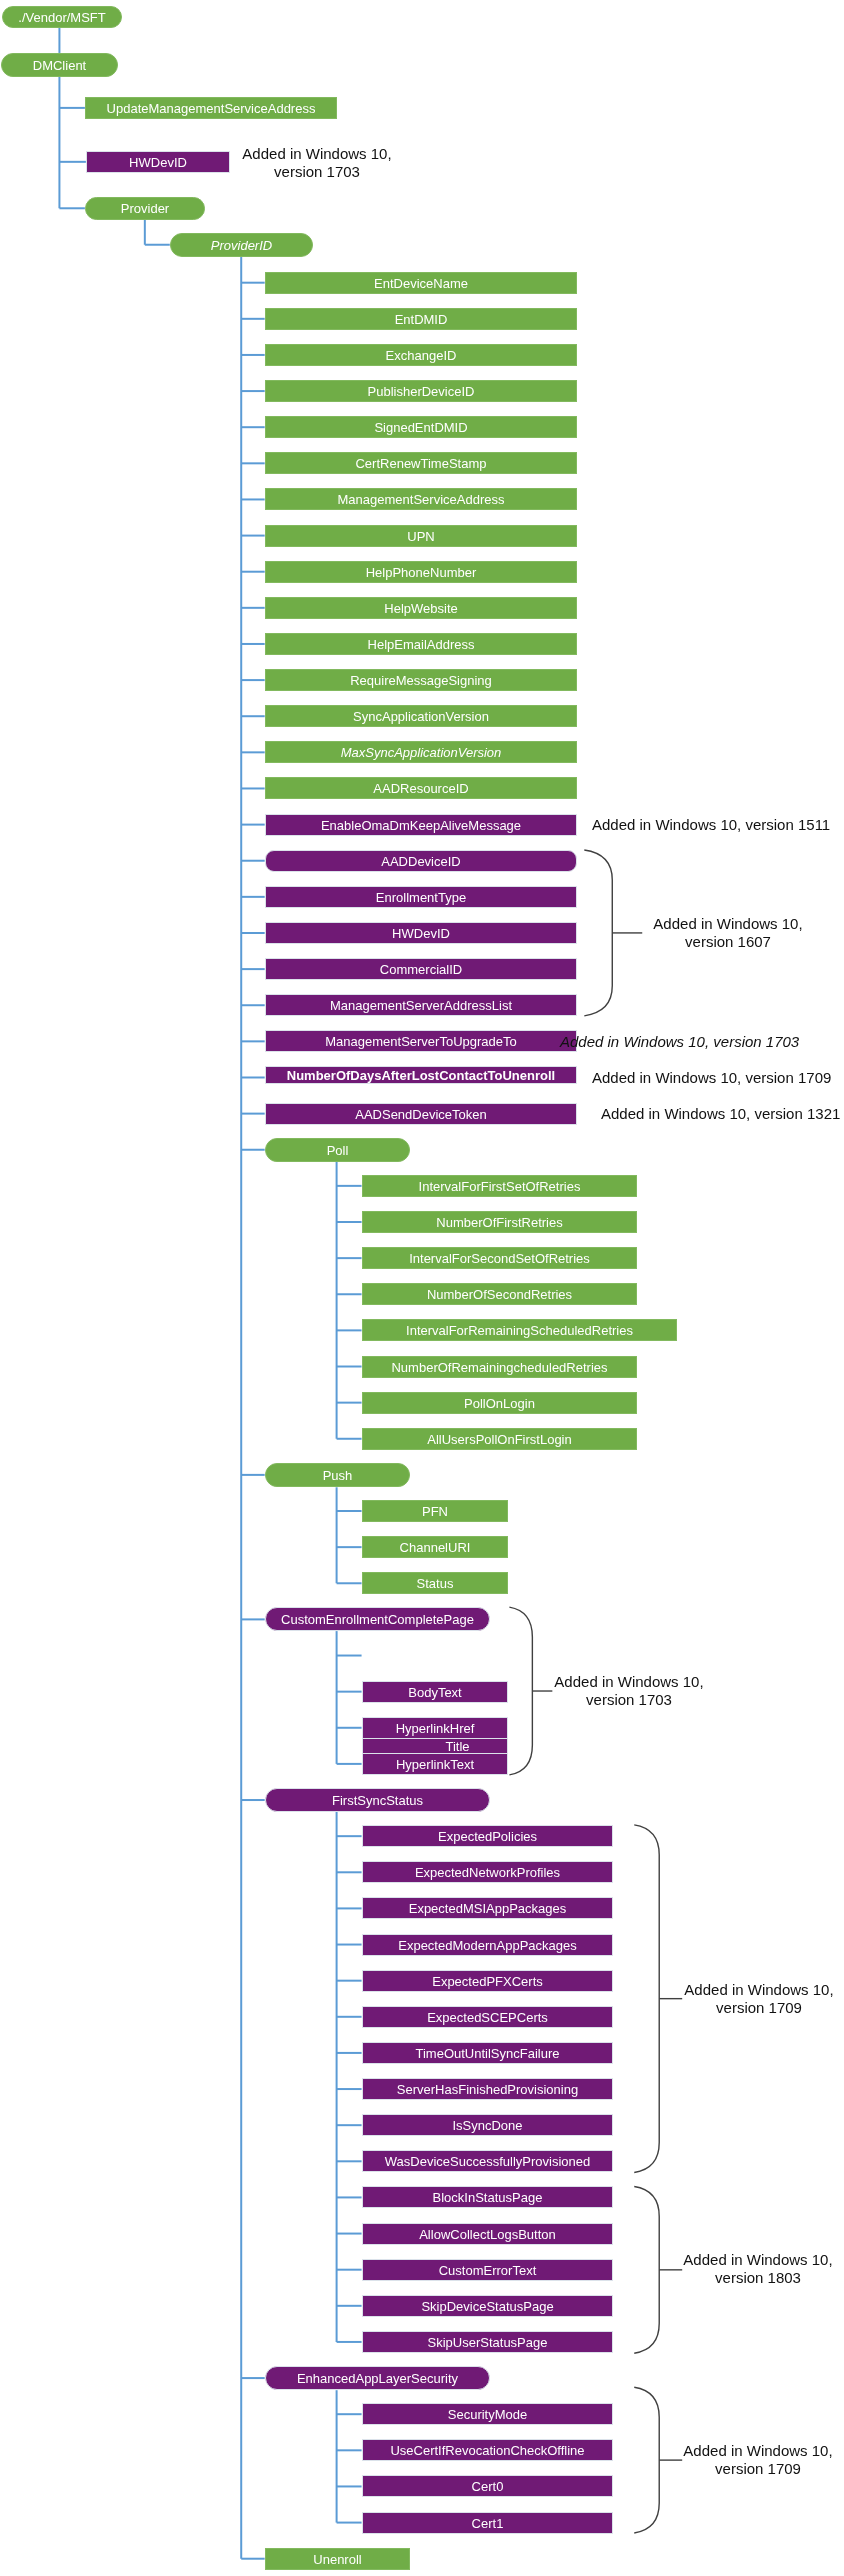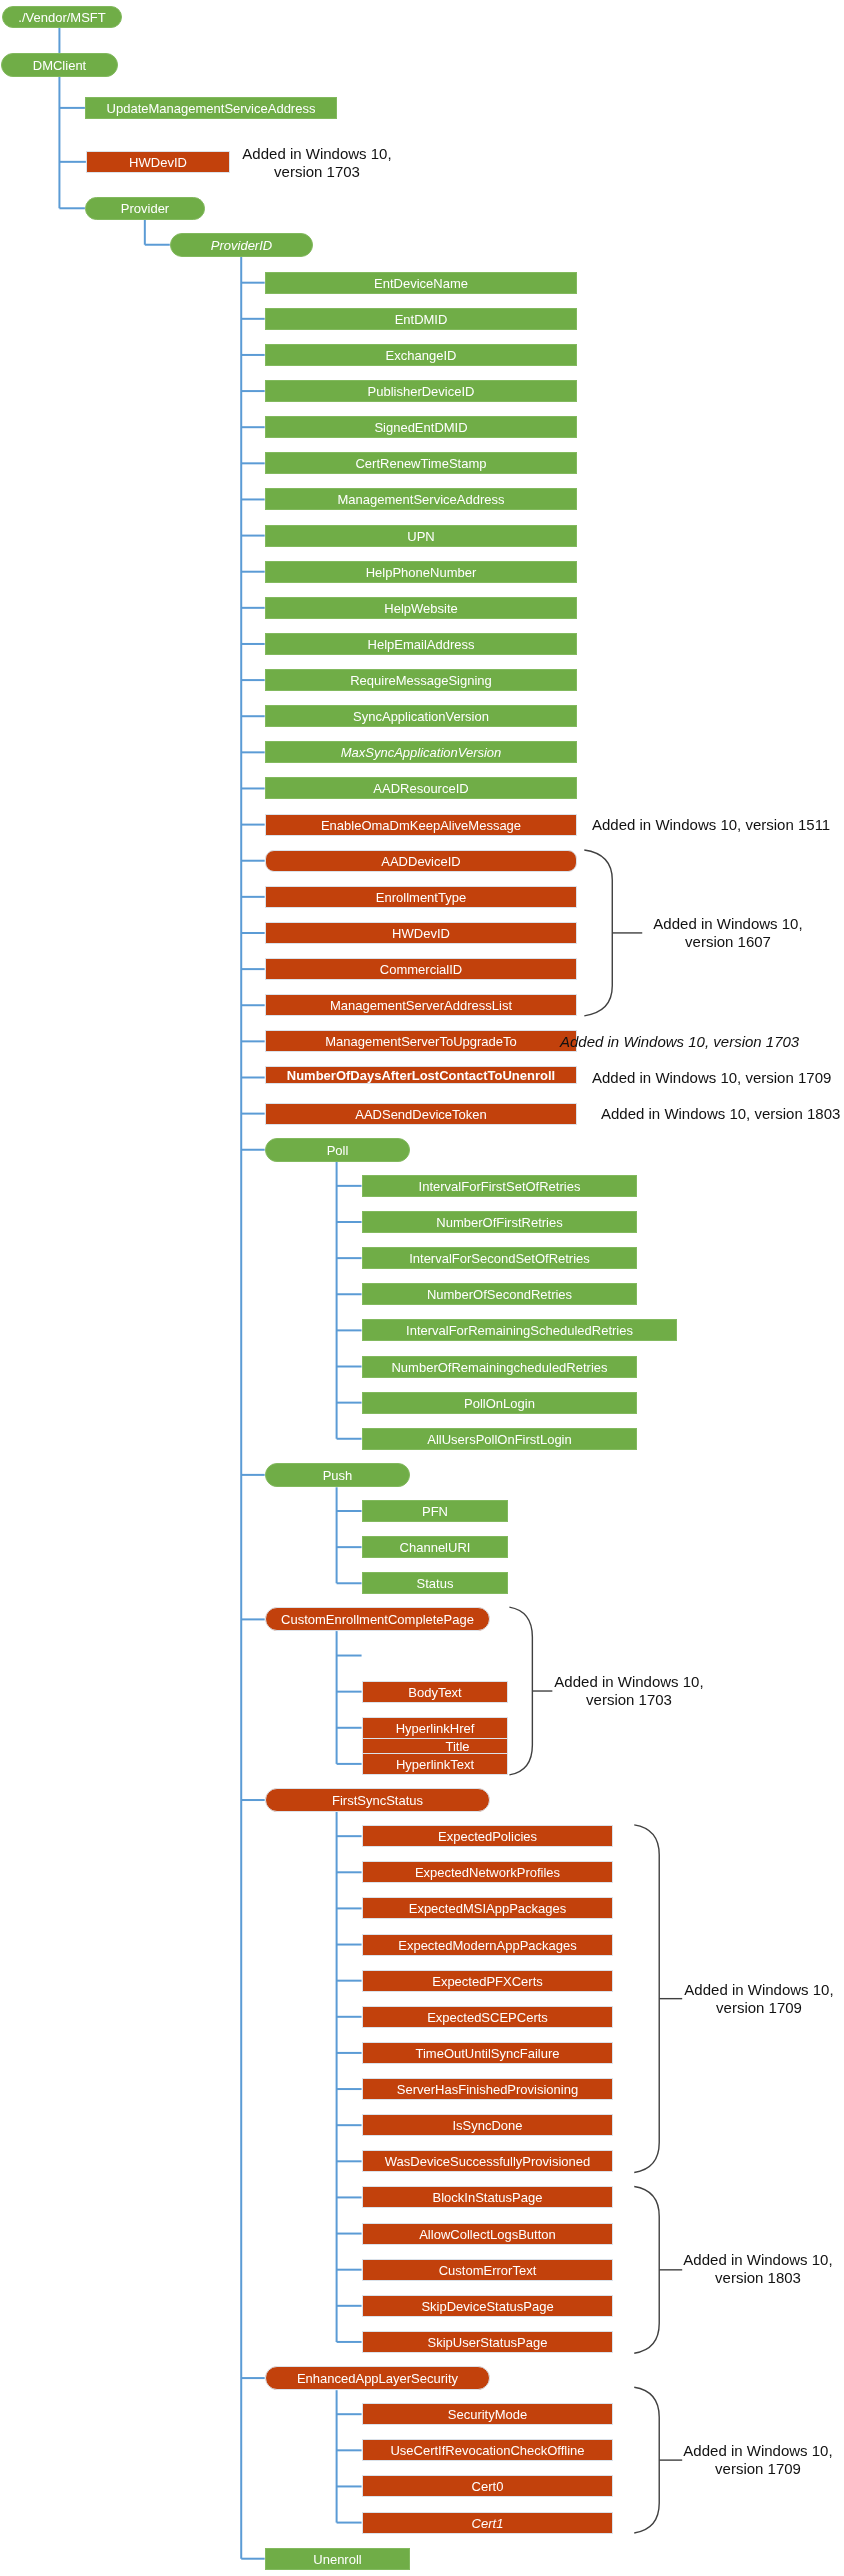--- a/index.html
+++ b/index.html
@@ -2,21 +2,21 @@
 <html><head>
 <meta charset="utf-8">
 <style>
   html,body{margin:0;padding:0;background:#fff;}
   #stage{position:relative;width:844px;height:2576px;background:#fff;overflow:hidden;
          font-family:"Liberation Sans",sans-serif;}
   #connectors{position:absolute;left:0;top:0;z-index:0;}
   .node{position:absolute;z-index:1;display:flex;align-items:center;justify-content:center;
         font-size:13px;color:#ffffff;box-sizing:border-box;white-space:nowrap;overflow:hidden;}
   .node.green{background:#70AD47;border:1px solid #82b95e;}
-  .node.blue{background:#c2410c;border:1.5px solid #dbe2ea;}
+  .node.blue{background:#701a75;border:1.5px solid #dbe2ea;}
   .node.pill{border-radius:13px;}
   .node.italic{font-style:italic;}
   .ann{position:absolute;z-index:1;font-size:15px;line-height:18px;color:#111;
        white-space:nowrap;text-align:left;}
   .ann.ctr{transform:translateX(-50%);text-align:center;}
 </style>
 </head>
 <body>
 
 <div id="stage">
@@ -170,41 +170,41 @@
     <div class="node blue" style="left: 362px; top: 2150px; width: 251px; height: 22px;">WasDeviceSuccessfullyProvisioned</div>
     <div class="node blue" style="left: 362px; top: 2186px; width: 251px; height: 22px;">BlockInStatusPage</div>
     <div class="node blue" style="left: 362px; top: 2223px; width: 251px; height: 22px;">AllowCollectLogsButton</div>
     <div class="node blue" style="left: 362px; top: 2259px; width: 251px; height: 22px;">CustomErrorText</div>
     <div class="node blue" style="left: 362px; top: 2295px; width: 251px; height: 22px;">SkipDeviceStatusPage</div>
     <div class="node blue" style="left: 362px; top: 2331px; width: 251px; height: 22px;">SkipUserStatusPage</div>
     <div class="node blue pill" style="left: 265px; top: 2366px; width: 225px; height: 24px;">EnhancedAppLayerSecurity</div>
     <div class="node blue" style="left: 362px; top: 2403px; width: 251px; height: 22px;">SecurityMode</div>
     <div class="node blue" style="left: 362px; top: 2439px; width: 251px; height: 22px;">UseCertIfRevocationCheckOffline</div>
     <div class="node blue" style="left: 362px; top: 2475px; width: 251px; height: 22px;">Cert0</div>
-    <div class="node blue" style="left: 362px; top: 2512px; width: 251px; height: 22px; font-style: italic;">Cert1</div>
+    <div class="node blue" style="left: 362px; top: 2512px; width: 251px; height: 22px;">Cert1</div>
     <div class="node green" style="left: 265px; top: 2548px; width: 145px; height: 22px;">Unenroll</div>
     <div class="ann ctr" style="left: 317px; top: 145px;">
       <div>Added in Windows 10,</div>
       <div>version 1703</div>
     </div>
     <div class="ann" style="left: 592px; top: 816px;">
       <div>Added in Windows 10, version 1511</div>
     </div>
     <div class="ann ctr" style="left: 728px; top: 915px;">
       <div>Added in Windows 10,</div>
       <div>version 1607</div>
     </div>
     <div class="ann" style="left: 560px; top: 1033px; font-style: italic;">
       <div>Added in Windows 10, version 1703</div>
     </div>
     <div class="ann" style="left: 592px; top: 1069px;">
       <div>Added in Windows 10, version 1709</div>
     </div>
     <div class="ann" style="left: 601px; top: 1105px;">
-      <div>Added in Windows 10, version 1803</div>
+      <div>Added in Windows 10, version 1321</div>
     </div>
     <div class="ann ctr" style="left: 629px; top: 1673px;">
       <div>Added in Windows 10,</div>
       <div>version 1703</div>
     </div>
     <div class="ann ctr" style="left: 759px; top: 1981px;">
       <div>Added in Windows 10,</div>
       <div>version 1709</div>
     </div>
     <div class="ann ctr" style="left: 758px; top: 2251px;">

